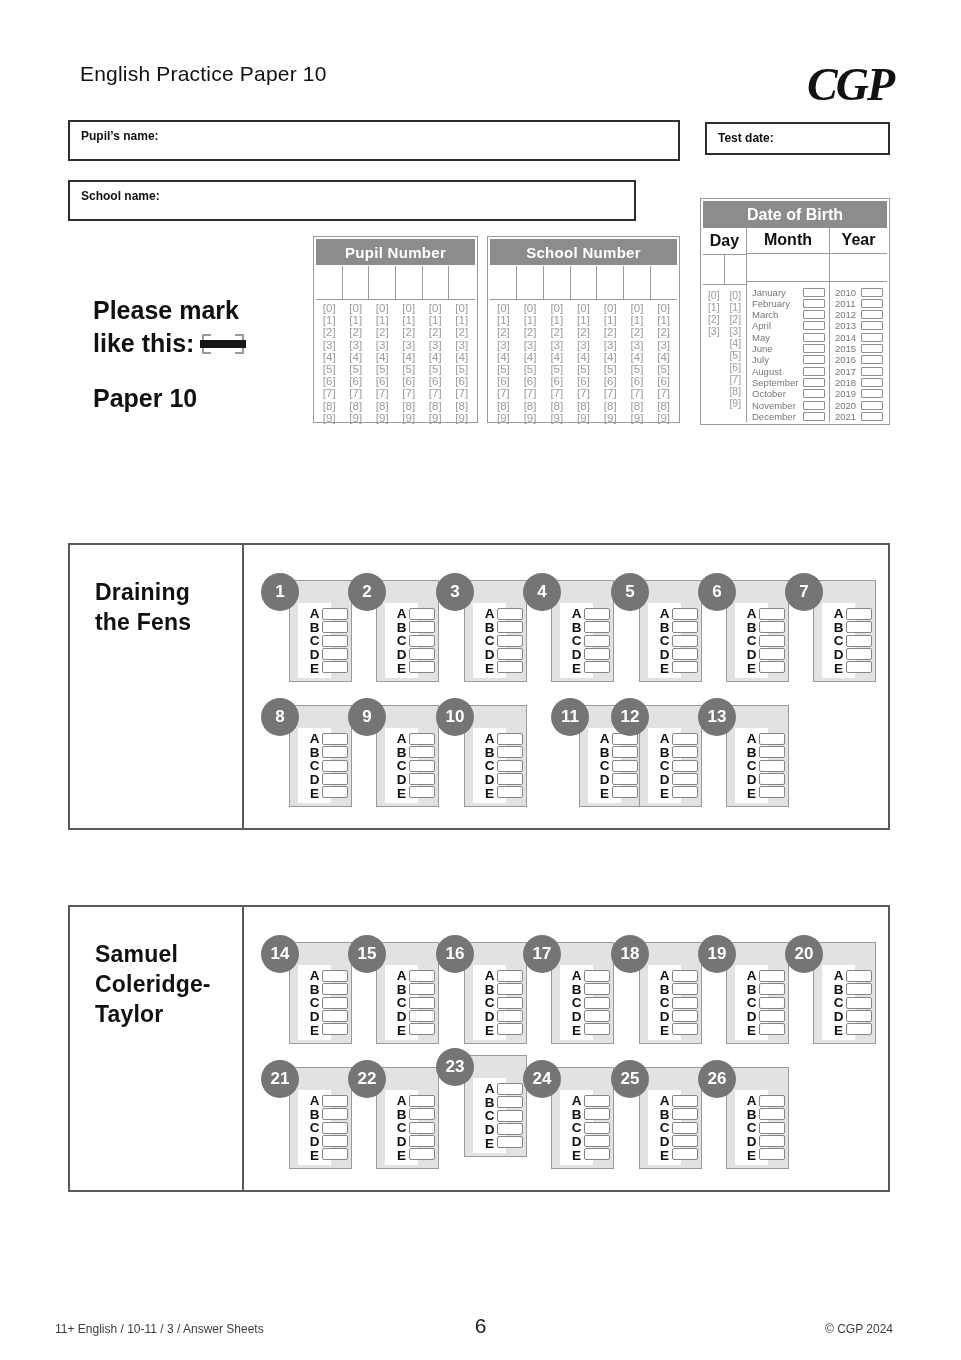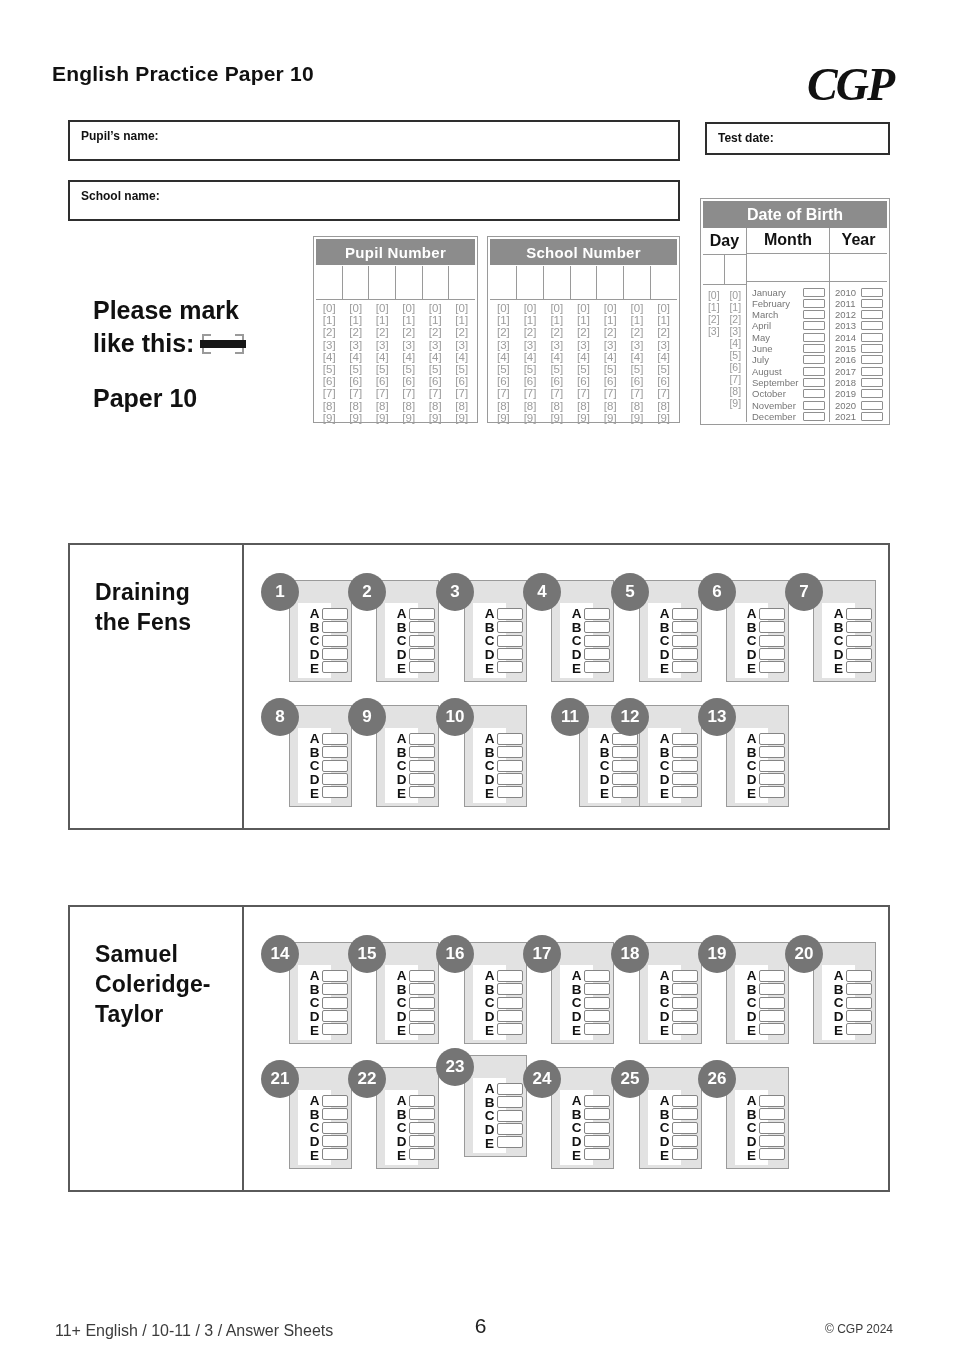--- a/index.html
+++ b/index.html
@@ -1,28 +1,28 @@
 <!DOCTYPE html>
 <html><head>
 <meta charset="utf-8">
 <style>
   *{margin:0;padding:0;box-sizing:border-box}
   html,body{background:#fff}
   body{width:961px;height:1360px;position:relative;font-family:"Liberation Sans",sans-serif;color:#111;overflow:hidden}
   .abs{position:absolute}
 
   
-  .page-title{left:52px;top:62px;font-size:21px;font-weight:bold;letter-spacing:.2px}
+  .page-title{left:80px;top:62px;font-size:21px;font-weight:normal;letter-spacing:.2px}
   .logo{left:770px;top:58px;width:123px;text-align:right;font-family:"Liberation Serif",serif;font-style:italic;font-weight:bold;font-size:46px;letter-spacing:-2px}
 
   .field-box{border:2px solid #2e2e2e;background:#fff}
   .field-label{position:absolute;left:11px;top:7px;font-size:12px;font-weight:bold}
   .box-pupil{left:68px;top:120px;width:612px;height:41px}
   .box-test{left:705px;top:122px;width:185px;height:33px}
-  .box-school{left:68px;top:180px;width:612px;height:41px}
+  .box-school{left:68px;top:180px;width:568px;height:41px}
 
   
   .mark-instr{left:93px;top:294px;font-size:25px;font-weight:bold;line-height:33px;white-space:nowrap}
   .mark-glyph{display:inline-block;position:relative;width:42px;height:20px;vertical-align:-2px;margin-left:8px}
   .mark-glyph .br{position:absolute;top:0;bottom:0;width:9px;border:2px solid #9a9a9a}
   .mark-glyph .br.l{left:0;border-right:none}
   .mark-glyph .br.r{right:0;border-left:none}
   .mark-glyph .bar{position:absolute;left:-2px;right:-2px;top:6px;height:8px;background:#161616}
   .paper-label{left:93px;top:384px;font-size:25px;font-weight:bold}
 
@@ -64,21 +64,21 @@
   .sec-divider{position:absolute;left:172px;top:0;bottom:0;width:2px;background:#5a5a5a}
   .sec-title{position:absolute;left:25px;top:32px;font-size:23px;font-weight:bold;line-height:30px;letter-spacing:.2px}
   .qblock{position:absolute;width:63px;height:102px;background:#e2e2e2;border:1px solid #9a9a9a}
   .qcircle{position:absolute;left:-29px;top:-8px;width:38px;height:38px;border-radius:50%;background:#757575;color:#fff;font-weight:bold;font-size:17px;display:flex;align-items:center;justify-content:center}
   .qwhite{position:absolute;left:8px;top:22px;bottom:3px;width:33px;background:#fff;display:flex;flex-direction:column;justify-content:space-between;padding:4px 0 3px}
   .qletter{font-weight:bold;font-size:13.5px;line-height:1;text-align:center}
   .qboxcol{position:absolute;right:3px;top:27px;bottom:8px;width:27px;display:flex;flex-direction:column;justify-content:space-between;align-items:center}
   .abox{width:26px;height:12px;background:#fff;border:1px solid #858585;border-radius:2px;cursor:pointer}
 
   
-  .footer-left{left:55px;top:1322px;font-size:16px;color:#3c3c3c}
+  .footer-left{left:55px;top:1322px;font-size:12px;color:#3c3c3c}
   .footer-page{left:0;top:1314px;width:961px;text-align:center;font-size:21px;color:#222}
   .footer-right{left:760px;top:1322px;width:133px;text-align:right;font-size:12px;color:#3c3c3c}
 </style>
 </head>
 <body>
 
 <div class="abs page-title">English Practice Paper 10</div>
 <div class="abs logo">CGP</div>
 
 <div class="abs field-box box-pupil">

